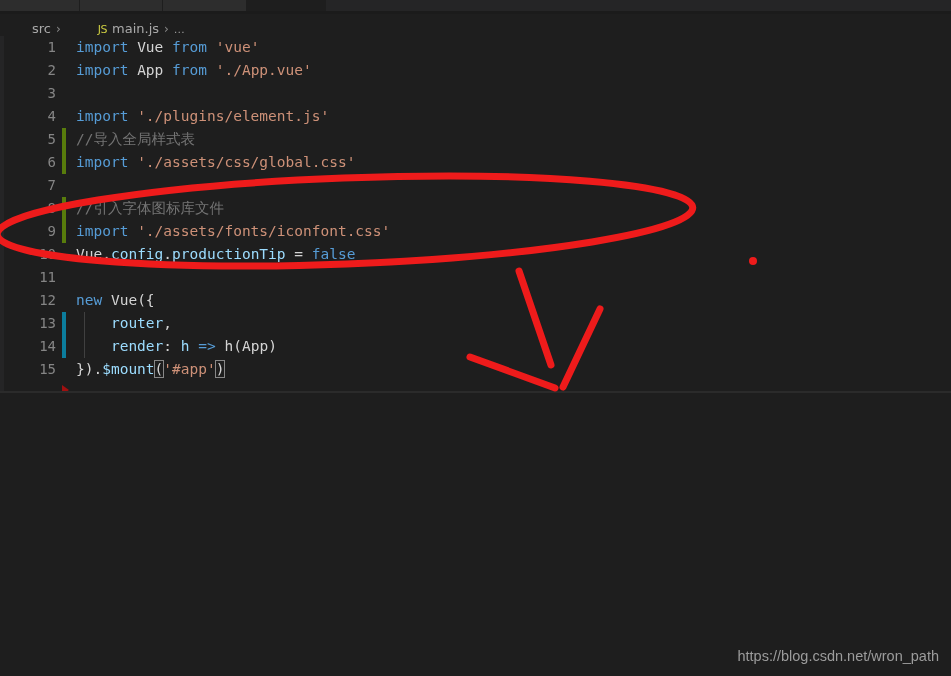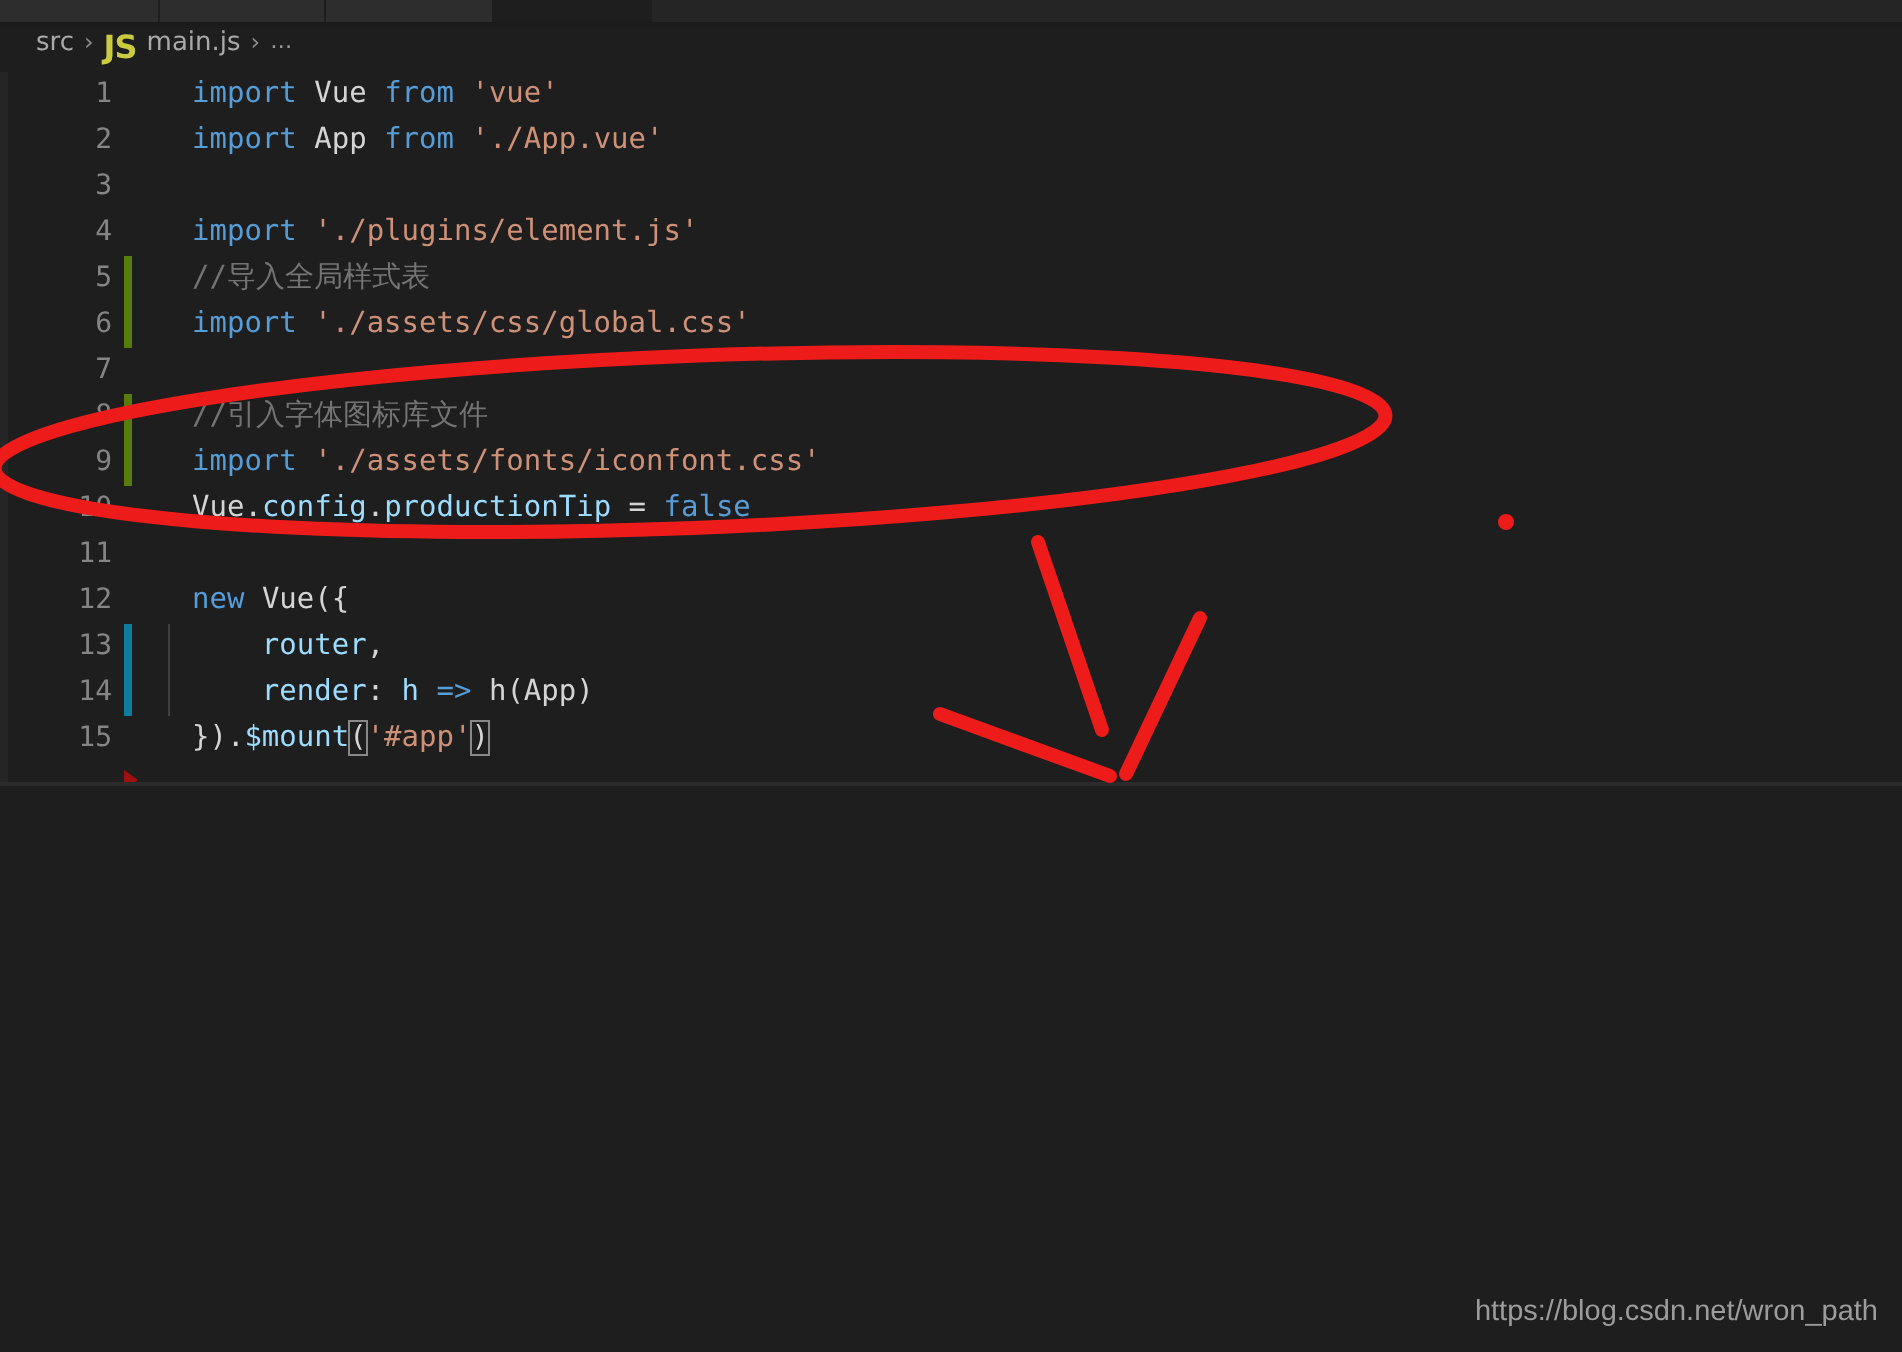--- a/index.html
+++ b/index.html
@@ -40,39 +40,40 @@
     background: #1b1b1b;
   }
 
   
   #breadcrumb {
     position: absolute;
     left: 0; top: 14px;
     width: 951px; height: 22px;
     background: #1e1e1e;
     display: flex;
-    align-items: flex-start;
-    padding-left: 18px;
+    align-items: flex-end;
+    padding-left: 32px;
     box-sizing: border-box;
     font-size: 13px;
     color: #a9a9a9;
     white-space: nowrap;
   }
   #breadcrumb .crumb { color: #a9a9a9; }
   #breadcrumb .sep {
     color: #8b8b8b;
     margin: 0 5px;
     font-size: 12px;
   }
   #breadcrumb .jsbadge {
     color: #cbcb41;
-    font-weight: bold;
-    font-size: 16px;
+    font-weight: normal;
+    font-size: 11px;
     margin-right: 5px;
     letter-spacing: -0.5px;
+    margin-left: 32px;
   }
   #breadcrumb .dots { color: #9a9a9a; letter-spacing: 1px; font-size: 11px; }
 
   
   #editor {
     position: absolute;
     left: 0; top: 36px;
     width: 951px; height: 356px;
     background: #1e1e1e;
     overflow: hidden;
@@ -103,21 +104,21 @@
   }
   .gutter-mark {
     position: absolute;
     left: 62px; top: 0;
     width: 4px; height: 23px;
   }
   .gm-green { background: #587c0c; }
   .gm-blue  { background: #0c7d9d; }
   .code {
     position: absolute;
-    left: 96px; top: 0;
+    left: 76px; top: 0;
     color: #d4d4d4;
   }
   .indent-guide {
     position: absolute;
     left: 84px; top: 0;
     width: 1px; height: 23px;
     background: #404040;
   }
 
   

